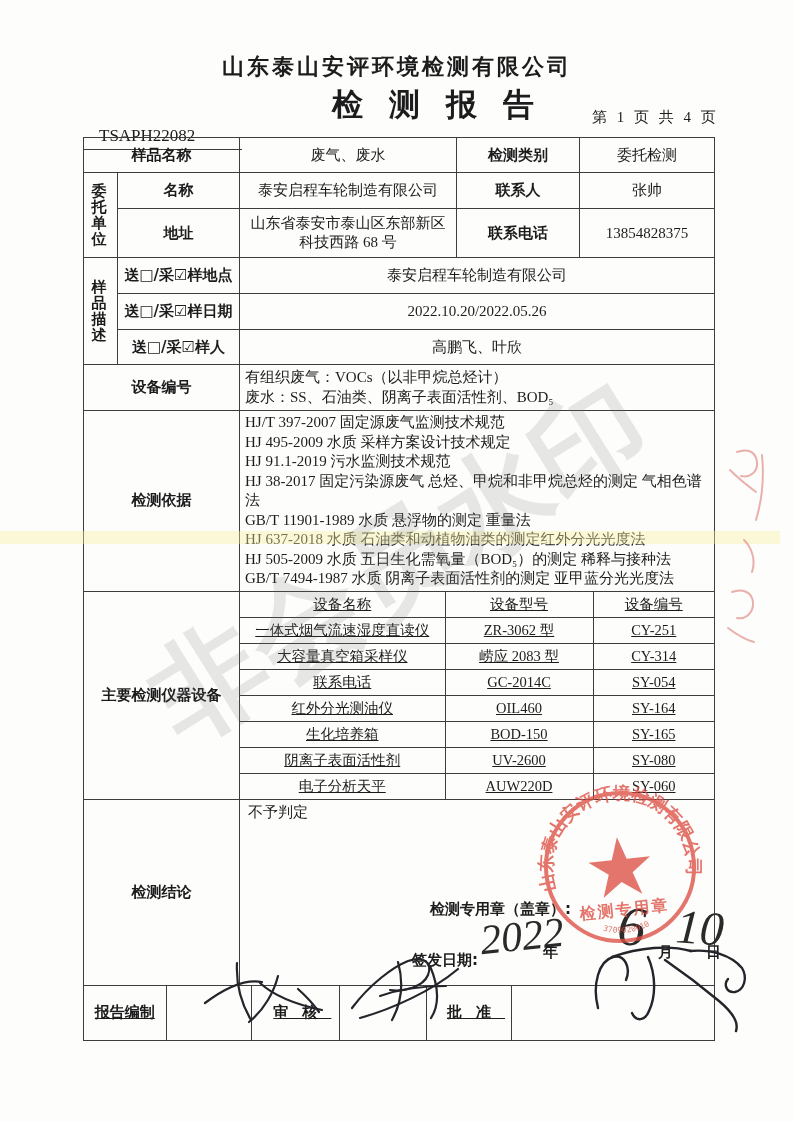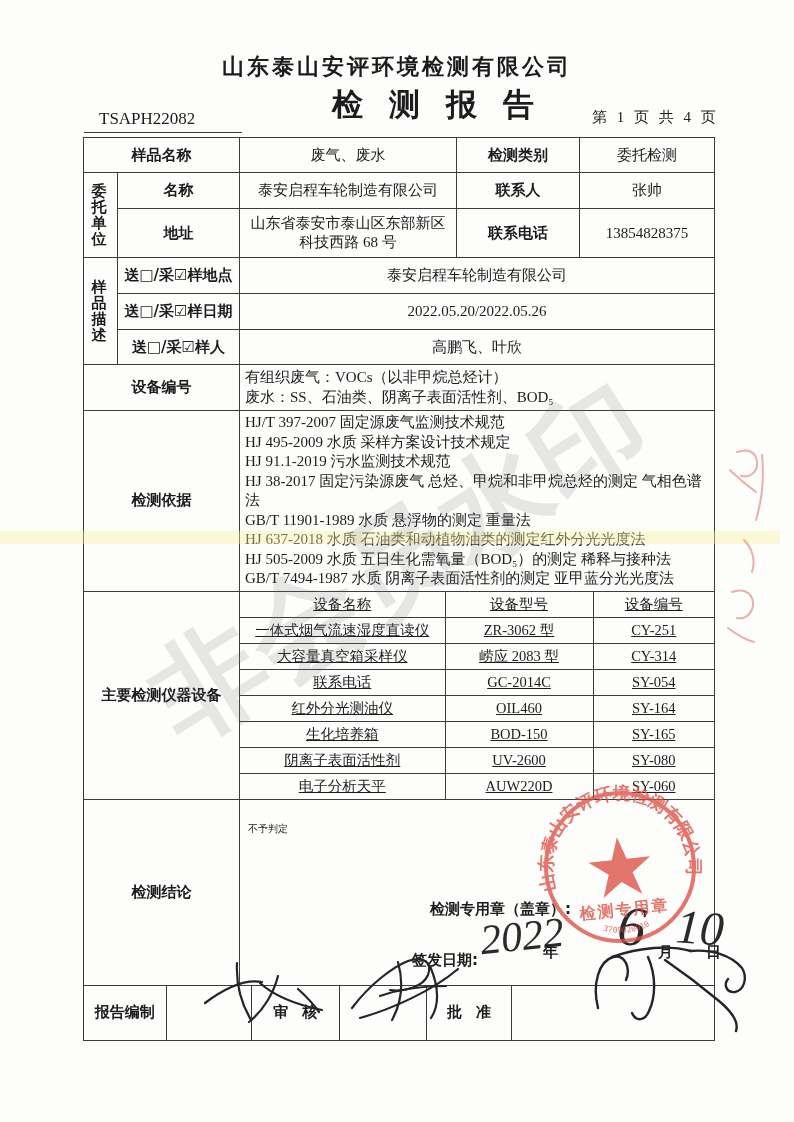--- a/index.html
+++ b/index.html
@@ -4,21 +4,21 @@
 <style>
   html,body{margin:0;padding:0;}
   body{width:794px;height:1122px;background:#fdfdfc;position:relative;overflow:hidden;
        font-family:"Liberation Serif","DejaVu Serif",serif;color:#1c1c1c;}
   .abs{position:absolute;}
   
   .company{top:52px;left:0;width:794px;text-align:center;font-size:22px;font-weight:bold;
            letter-spacing:3px;}
   .rtitle{top:84px;left:0;width:794px;text-align:center;font-size:31px;font-weight:bold;
           letter-spacing:26px;text-indent:26px;padding-left:36px;}
-  .repno{top:109px;left:84px;width:158px;height:24px;font-size:17px;padding-left:15px;
+  .repno{top:126px;left:84px;width:158px;height:24px;font-size:17px;padding-left:15px;
          border-bottom:1.5px solid #3c3c3c;box-sizing:border-box;}
   .pageinfo{top:108px;left:592px;font-size:15px;letter-spacing:3px;}
   
   table.main{position:absolute;left:83px;top:137px;width:631px;border-collapse:collapse;
              table-layout:fixed;background:transparent;}
   table.main td{border:1px solid #3d3d3d;font-size:15px;vertical-align:middle;
                 padding:2px 5px;overflow:visible;}
   .lb{font-family:"DejaVu Sans","Liberation Sans",sans-serif;font-weight:bold;
       text-align:center;font-size:15px;}
   .val{text-align:center;}
@@ -37,21 +37,21 @@
   table.inner tr:last-child td{border-bottom:none;}
   
   table.foot{width:100%;border-collapse:collapse;table-layout:fixed;}
   table.foot td{border:1px solid #3d3d3d;height:50px;}
   table.foot tr td:first-child{border-left:none;}
   table.foot tr td:last-child{border-right:none;}
   table.foot td{border-top:none;border-bottom:none;}
   .sp2{letter-spacing:14px;text-indent:14px;}
   
   .concl-cell{position:relative;vertical-align:top !important;height:181px;}
-  .concl-text{position:absolute;top:22px;left:8px;font-size:10px;}
+  .concl-text{position:absolute;top:3px;left:8px;font-size:15px;}
   .seal-label{position:absolute;left:190px;top:100px;font-family:"DejaVu Sans",sans-serif;
               font-weight:bold;font-size:15px;}
   .issue-label{position:absolute;left:172px;top:141px;font-family:"DejaVu Sans",sans-serif;
                font-weight:bold;font-size:15px;margin-top:10px;}
   .hw{font-style:italic;font-family:"Liberation Serif",serif;color:#2a2a2a;position:absolute;}
   .unit{position:absolute;font-family:"DejaVu Sans",sans-serif;font-weight:bold;font-size:15px;}
   
   .watermark{left:100px;top:488px;width:600px;text-align:center;font-size:112px;
              font-family:"DejaVu Sans",sans-serif;font-weight:bold;white-space:nowrap;
              color:rgba(110,110,110,0.16);transform:rotate(-32deg);pointer-events:none;z-index:6;}
@@ -102,21 +102,21 @@
   </tr>
   <tr style="height:36px">
     <td rowspan="3" class="vert">
           <div>样品描述</div>
         </td>
     <td class="lb">送□/采☑样地点</td>
     <td colspan="3" class="val">泰安启程车轮制造有限公司</td>
   </tr>
   <tr style="height:36px">
     <td class="lb">送□/采☑样日期</td>
-    <td colspan="3" class="val">2022.05.20/2022.05.26</td>
+    <td colspan="3" class="val">2022.10.20/2022.05.26</td>
   </tr>
   <tr style="height:35px">
     <td class="lb">送□/采☑样人</td>
     <td colspan="3" class="val">高鹏飞、叶欣</td>
   </tr>
   <tr style="height:46px">
     <td colspan="2" class="lb">设备编号</td>
     <td colspan="3" class="left pre">有组织废气：VOCs（以非甲烷总烃计）
 废水：SS、石油类、阴离子表面活性剂、BOD₅</td>
   </tr>
@@ -200,21 +200,21 @@
       <span class="issue-label">签发日期:</span>
       <span class="hw" style="left:240px;top:112px;font-size:42px;transform:rotate(-6deg);">2022</span>
       <span class="unit" style="left:303px;top:143px;">年</span>
       <span class="hw" style="left:378px;top:94px;font-size:56px;transform:rotate(6deg);">6</span>
       <span class="unit" style="left:418px;top:143px;">月</span>
       <span class="hw" style="left:436px;top:100px;font-size:48px;transform:rotate(4deg);">10</span>
       <span class="unit" style="left:466px;top:143px;">日</span>
     </td>
   </tr>
   <tr>
-    <td colspan="5" style="padding:0;border-bottom:1px solid #3d3d3d;">
+    <td colspan="5" style="padding:0;border-bottom:1px solid #3d3d3d;text-decoration:underline;">
       <table class="foot">
         <colgroup>
               <col style="width:82px">
               <col style="width:85px">
               <col style="width:88px">
               <col style="width:87px">
               <col style="width:85px">
               <col style="width:202px">
             </colgroup>
         <tbody>

